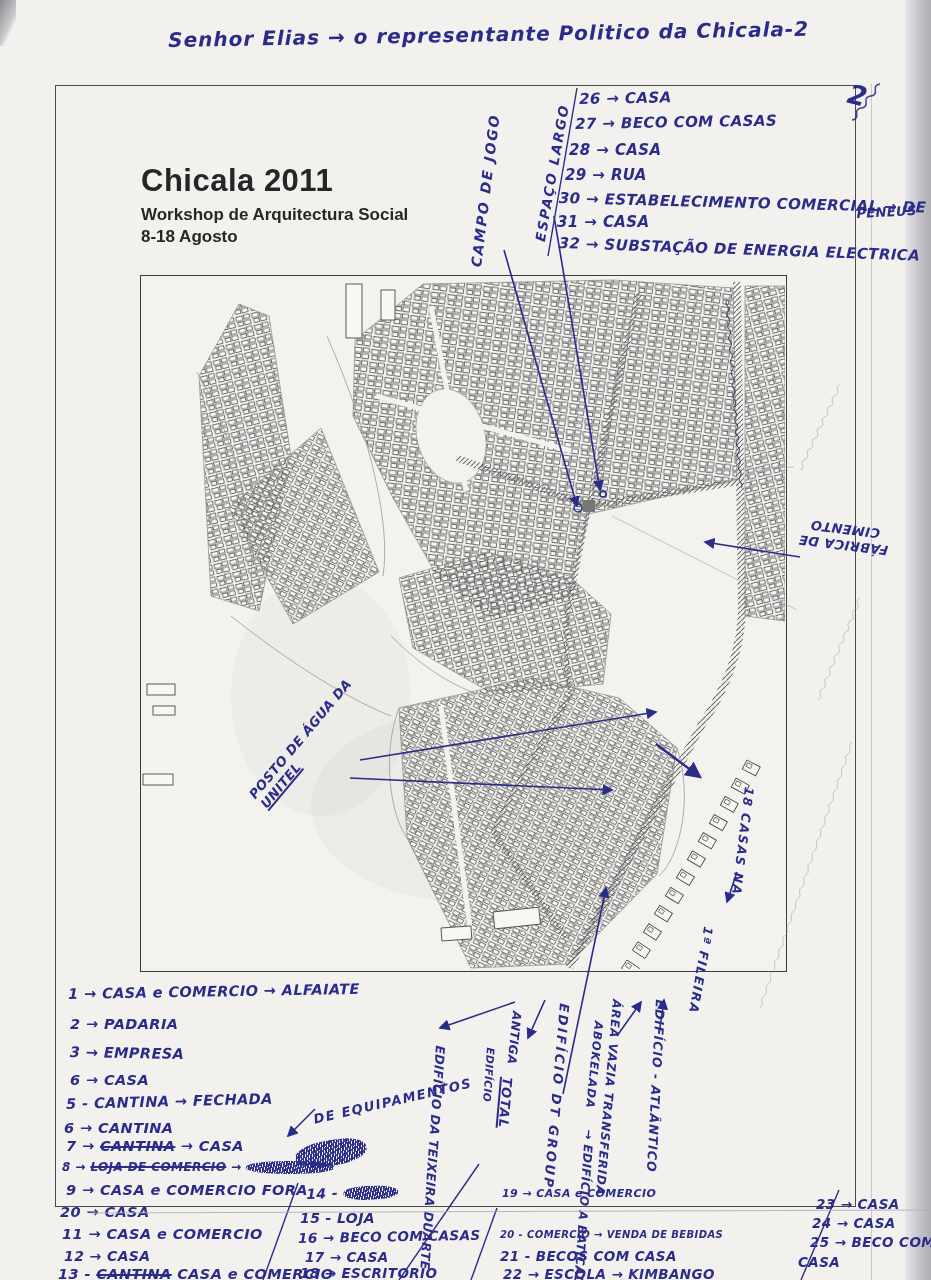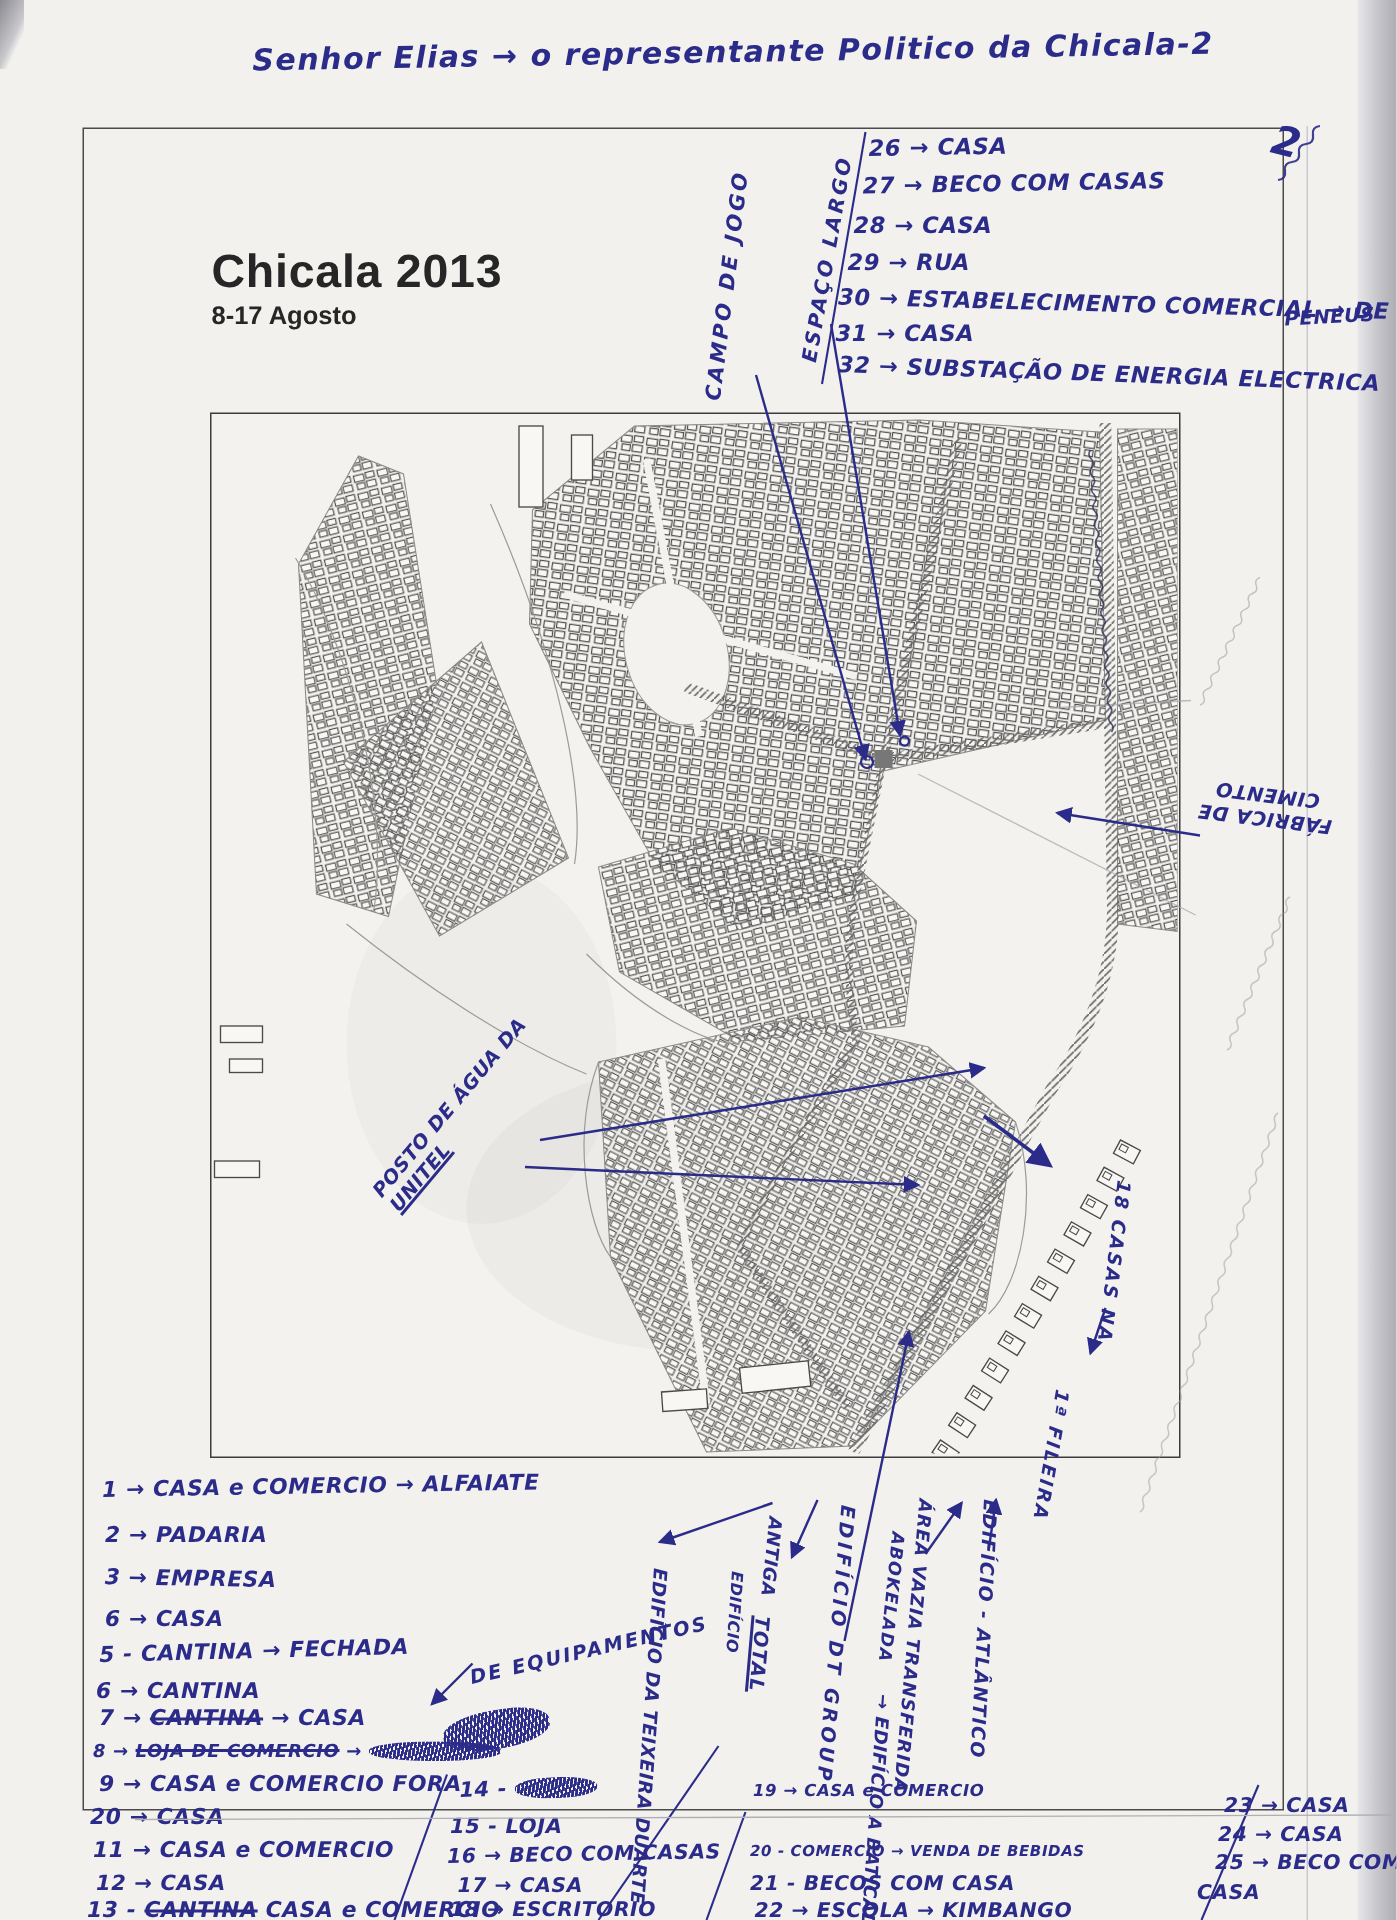--- a/index.html
+++ b/index.html
@@ -37,22 +37,23 @@
 <body>
 
 <div id="paper">
 
   <div class="edge-right"></div>
   <div class="corner-tl"></div>
   <div class="fold-line"></div>
 
   <div class="print-frame"></div>
   <div class="title-block">
-    <div class="t1">Chicala 2013</div>
-    <div class="t3">8-17 Agosto</div>
+    <div class="t1">Chicala 2011</div>
+    <div class="t2">Workshop de Arquitectura Social</div>
+    <div class="t3">8-18 Agosto</div>
   </div>
 
   <div class="map-frame"></div>
   <svg id="mapsvg" style="left:141px;top:276px;" width="644" height="693" viewBox="0 0 644 693">
     <defs>
       <pattern id="b1" width="17" height="13" patternUnits="userSpaceOnUse" patternTransform="rotate(8)">
         <rect x="1" y="1.5" width="7" height="4.5" fill="#f8f7f4" stroke="#4a4a4a" stroke-width="0.8"></rect>
         <rect x="9.5" y="1" width="6" height="4" fill="#f8f7f4" stroke="#4a4a4a" stroke-width="0.8"></rect>
         <rect x="2" y="7.5" width="5.5" height="4" fill="#f8f7f4" stroke="#4a4a4a" stroke-width="0.8"></rect>
         <rect x="9" y="7" width="6.5" height="4.5" fill="#f8f7f4" stroke="#4a4a4a" stroke-width="0.8"></rect>

